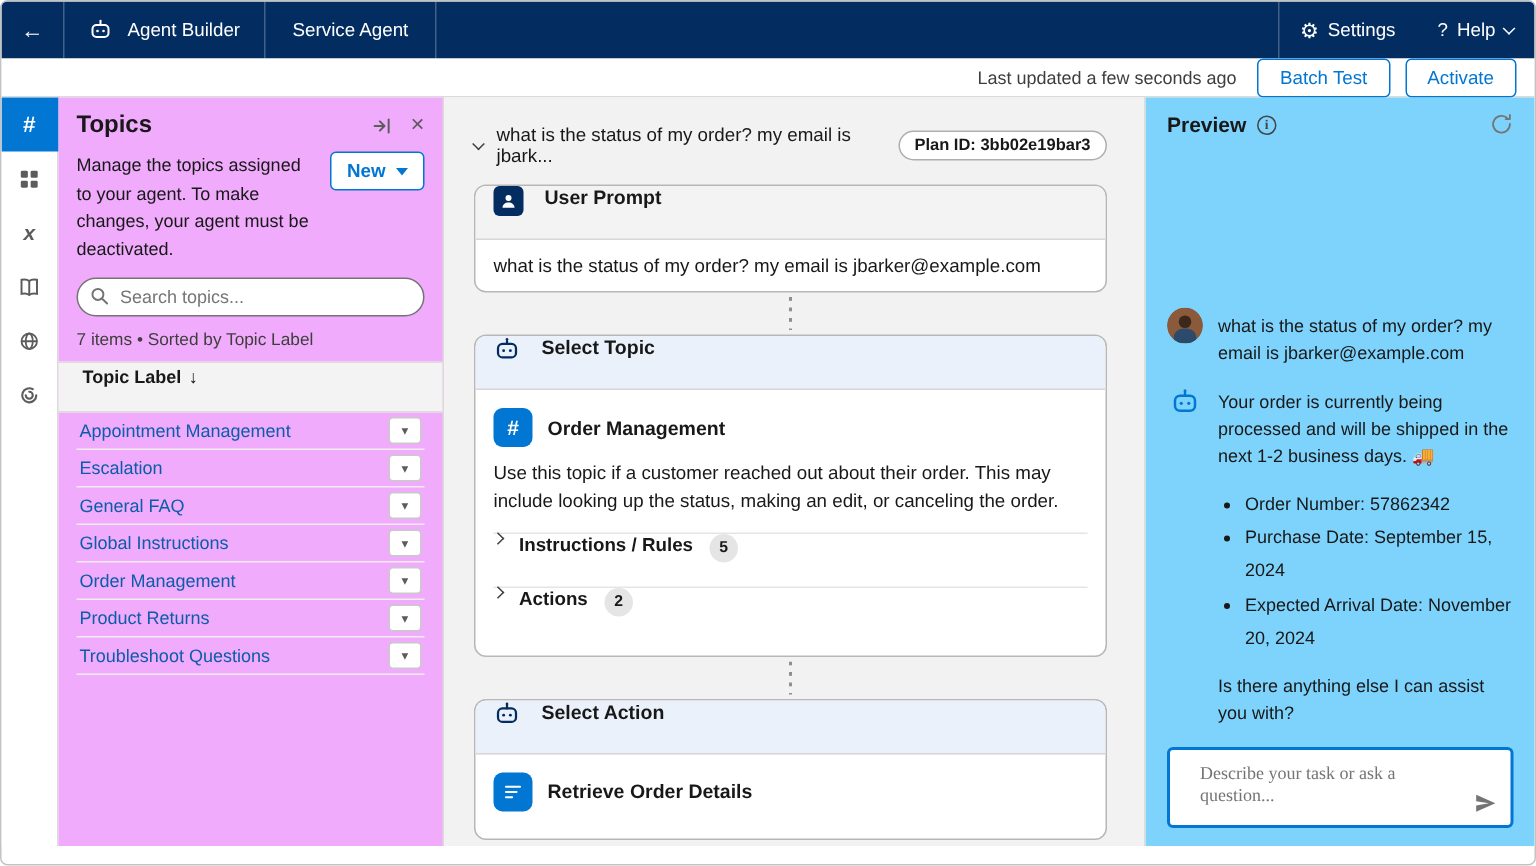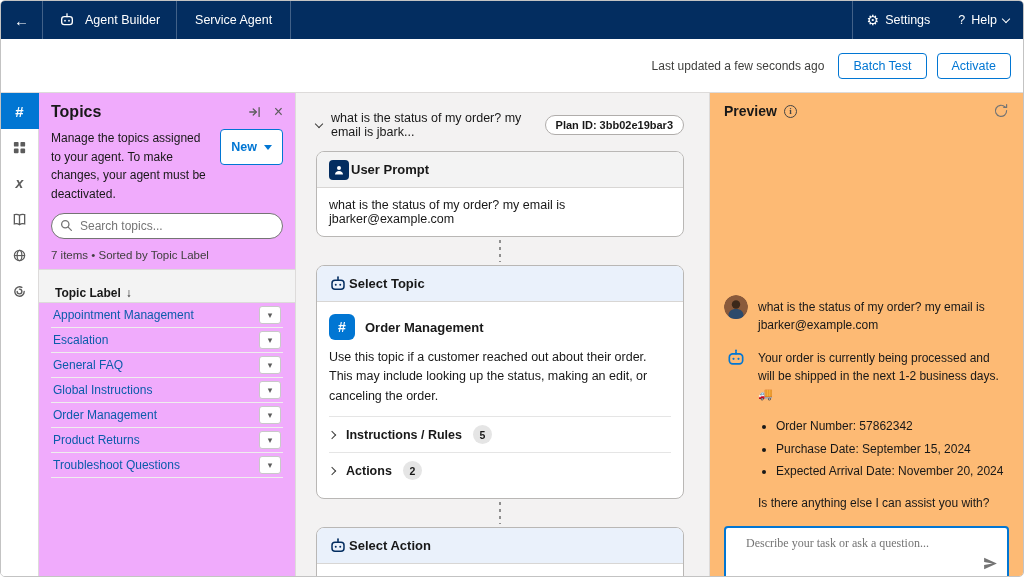--- a/index.html
+++ b/index.html
@@ -12,74 +12,74 @@
   .nav-app{display:flex;align-items:center;gap:10px;padding:0 16px;height:100%;border-right:1px solid rgba(255,255,255,.25)}
   .nav-tab{padding:0 18px;height:100%;display:flex;align-items:center;border-right:1px solid rgba(255,255,255,.25);cursor:pointer}
   .nav-right{margin-left:auto;display:flex;align-items:center;height:100%}
   .nav-item{display:flex;align-items:center;gap:6px;padding:0 14px;height:100%;cursor:pointer}
   .nav-item.settings{border-left:1px solid rgba(255,255,255,.25)}
   .gear-glyph{font-size:14px;line-height:1}
   .chev{width:6px;height:6px;border-right:1.6px solid currentColor;border-bottom:1.6px solid currentColor;display:inline-block;transform:rotate(45deg);margin-top:-3px}
   .chev.right{transform:rotate(-45deg);margin-top:0}
 
   
-  .toolbar{height:54px;background:#fff;border-bottom:1px solid #dddbda;display:flex;align-items:center;justify-content:flex-end;gap:10px;padding:0 12px}
+  .toolbar{height:26px;background:#fff;border-bottom:1px solid #dddbda;display:flex;align-items:center;justify-content:flex-end;gap:10px;padding:0 12px}
   .last-updated{font-size:12px;color:#3e3e3c;margin-right:4px}
   .btn-outline{height:26px;padding:0 14px;border:1px solid #0176d3;border-radius:4px;background:#fff;color:#0176d3;font-size:12.5px;display:flex;align-items:center;cursor:pointer;font-family:inherit}
 
   
   .main{display:flex;height:499px}
 
   
   .rail{width:38px;border-right:1px solid #dddbda;display:flex;flex-direction:column;align-items:center;background:#fff;flex-shrink:0}
   .rail-item{width:38px;height:36px;display:flex;align-items:center;justify-content:center;color:#5c5c5c;cursor:pointer}
   .rail-item.active{background:#0176d3;color:#fff;font-weight:bold;font-size:15px}
   .rail-item .varx{font-style:italic;font-size:14px;font-weight:bold}
 
   
   .topics{width:257px;border-right:1px solid #dddbda;background:#f0abfc;padding:10px 12px;display:flex;flex-direction:column;flex-shrink:0}
   .topics-header{display:flex;align-items:center;margin-bottom:8px;gap:12px}
   .topics-title{font-size:16px;font-weight:bold;margin-right:auto}
   .hicon{color:#5c5c5c;cursor:pointer;display:flex;align-items:center;font-size:14px;line-height:1}
   .topics-desc-row{display:flex;gap:10px;margin-bottom:10px}
   .topics-desc{font-size:12px;line-height:1.55;flex:1}
-  .btn-new{height:36px;padding:0 10px;border:1px solid #0176d3;border-radius:4px;color:#0176d3;background:#fff;font-size:12.5px;font-weight:bold;display:flex;align-items:center;gap:7px;align-self:flex-start;cursor:pointer;font-family:inherit}
+  .btn-new{height:26px;padding:0 10px;border:1px solid #0176d3;border-radius:4px;color:#0176d3;background:#fff;font-size:12.5px;font-weight:bold;display:flex;align-items:center;gap:7px;align-self:flex-start;cursor:pointer;font-family:inherit}
   .tri-down{width:0;height:0;border-left:4px solid transparent;border-right:4px solid transparent;border-top:5px solid #0176d3}
   .search-wrap{position:relative;margin-bottom:8px}
   .search-input{width:100%;height:26px;border:1px solid #747474;border-radius:13px;padding:0 10px 0 28px;font-size:12px;color:#181818;font-family:inherit;outline:none;background:#fff}
   .search-icon{position:absolute;left:9px;top:6px;color:#747474}
   .items-count{font-size:11.5px;color:#3e3e3c;margin:2px 0 8px}
-  .tbl-header{display:flex;align-items:flex-start;background:#f3f3f3;border-top:1px solid #dddbda;border-bottom:1px solid #dddbda;height:24px;font-size:12px;font-weight:bold;margin:0 -12px;padding:16px 16px;gap:5px;cursor:pointer}
+  .tbl-header{display:flex;align-items:flex-end;background:#f3f3f3;border-top:1px solid #dddbda;border-bottom:1px solid #dddbda;height:24px;font-size:12px;font-weight:bold;margin:0 -12px;padding:16px 16px;gap:5px;cursor:pointer}
   .topic-row{display:flex;align-items:center;height:25px;border-bottom:1px solid #efeeed;padding:0 2px}
   .topic-link{color:#0b5cab;font-size:12px;cursor:pointer;text-decoration:none}
   .row-dd{margin-left:auto;width:22px;height:18px;border:1px solid #c9c9c9;border-radius:3px;display:flex;align-items:center;justify-content:center;font-size:9px;color:#5c5c5c;cursor:pointer;background:#fff}
 
   
   .canvas{flex:1;background:#f3f2f2;padding:18px 25px 0 20px;overflow:hidden}
   .plan-row{display:flex;align-items:center;gap:9px;margin-bottom:12px}
   .plan-chev{color:#3e3e3c;cursor:pointer;display:flex;align-items:center}
   .plan-title{font-size:12.5px}
   .plan-pill{margin-left:auto;background:#fff;border:1px solid #b0adab;border-radius:12px;padding:3px 10px;font-size:11px;font-weight:bold;white-space:nowrap}
   .card{background:#fff;border:1px solid #b9b7b5;border-radius:8px;overflow:hidden}
-  .card-header{height:36px;display:flex;align-items:center;gap:2px;padding:0 12px;border-bottom:1px solid #d8d6d4;font-weight:bold;font-size:13px}
+  .card-header{height:36px;display:flex;align-items:flex-start;gap:14px;padding:0 12px;border-bottom:1px solid #d8d6d4;font-weight:bold;font-size:13px}
   .card-header.gray{background:#f3f3f3}
   .card-header.blue{background:#eaf1fb}
   .avatar-sq{width:20px;height:20px;border-radius:4px;background:#032d60;display:flex;align-items:center;justify-content:center;flex-shrink:0}
   .card-body{padding:10px 12px;font-size:12.5px}
   .connector{width:2px;height:22px;margin:3px auto;background-image:linear-gradient(#8f8f8f 40%,transparent 0);background-size:2px 7px;background-repeat:repeat-y}
   .topic-head{display:flex;align-items:center;gap:10px;padding:2px 0 8px}
   .tile{width:26px;height:26px;border-radius:6px;background:#0176d3;color:#fff;display:flex;align-items:center;justify-content:center;font-weight:bold;font-size:14px;flex-shrink:0}
   .bold-name{font-weight:bold;font-size:13px}
   .topic-desc{font-size:12.5px;line-height:1.55;padding-bottom:10px}
-  .expander{display:flex;align-items:center;gap:11px;height:36px;border-top:1px solid #e5e5e5;font-weight:bold;font-size:12.5px;cursor:pointer;color:#181818}
+  .expander{display:flex;align-items:flex-start;gap:11px;height:36px;border-top:1px solid #e5e5e5;font-weight:bold;font-size:12.5px;cursor:pointer;color:#181818}
   .expander .chev{color:#3e3e3c}
   .badge{min-width:19px;height:19px;border-radius:10px;background:#e5e5e5;display:flex;align-items:center;justify-content:center;font-size:10.5px;font-weight:bold;padding:0 4px}
 
   
-  .preview{width:314px;background:#fdba74;border-left:1px solid #dddbda;display:flex;flex-direction:column;padding:10px 14px 12px;flex-shrink:0}
+  .preview{width:260px;background:#7dd3fc;border-left:1px solid #dddbda;display:flex;flex-direction:column;padding:10px 14px 12px;flex-shrink:0}
   .preview-header{display:flex;align-items:center;gap:7px}
   .preview-title{font-size:14px;font-weight:bold}
   .info-dot{width:13px;height:13px;border-radius:50%;border:1.3px solid #444;color:#444;font-size:9px;display:flex;align-items:center;justify-content:center;font-weight:bold;font-family:"Liberation Serif",serif;cursor:pointer}
   .preview-right-icon{margin-left:auto;color:#747474;cursor:pointer;display:flex}
   .chat{margin-top:auto;font-size:12px}
   .msg{display:flex;gap:10px;margin-bottom:12px}
   .msg-avatar{width:24px;height:24px;border-radius:50%;flex-shrink:0;overflow:hidden;display:flex;align-items:center;justify-content:center}
   .msg-avatar.bot{color:#0176d3}
   .msg-text{line-height:1.5;padding-top:3px}
   .order-list{margin:0 0 12px 52px;padding:0;line-height:1.85;list-style:disc}

